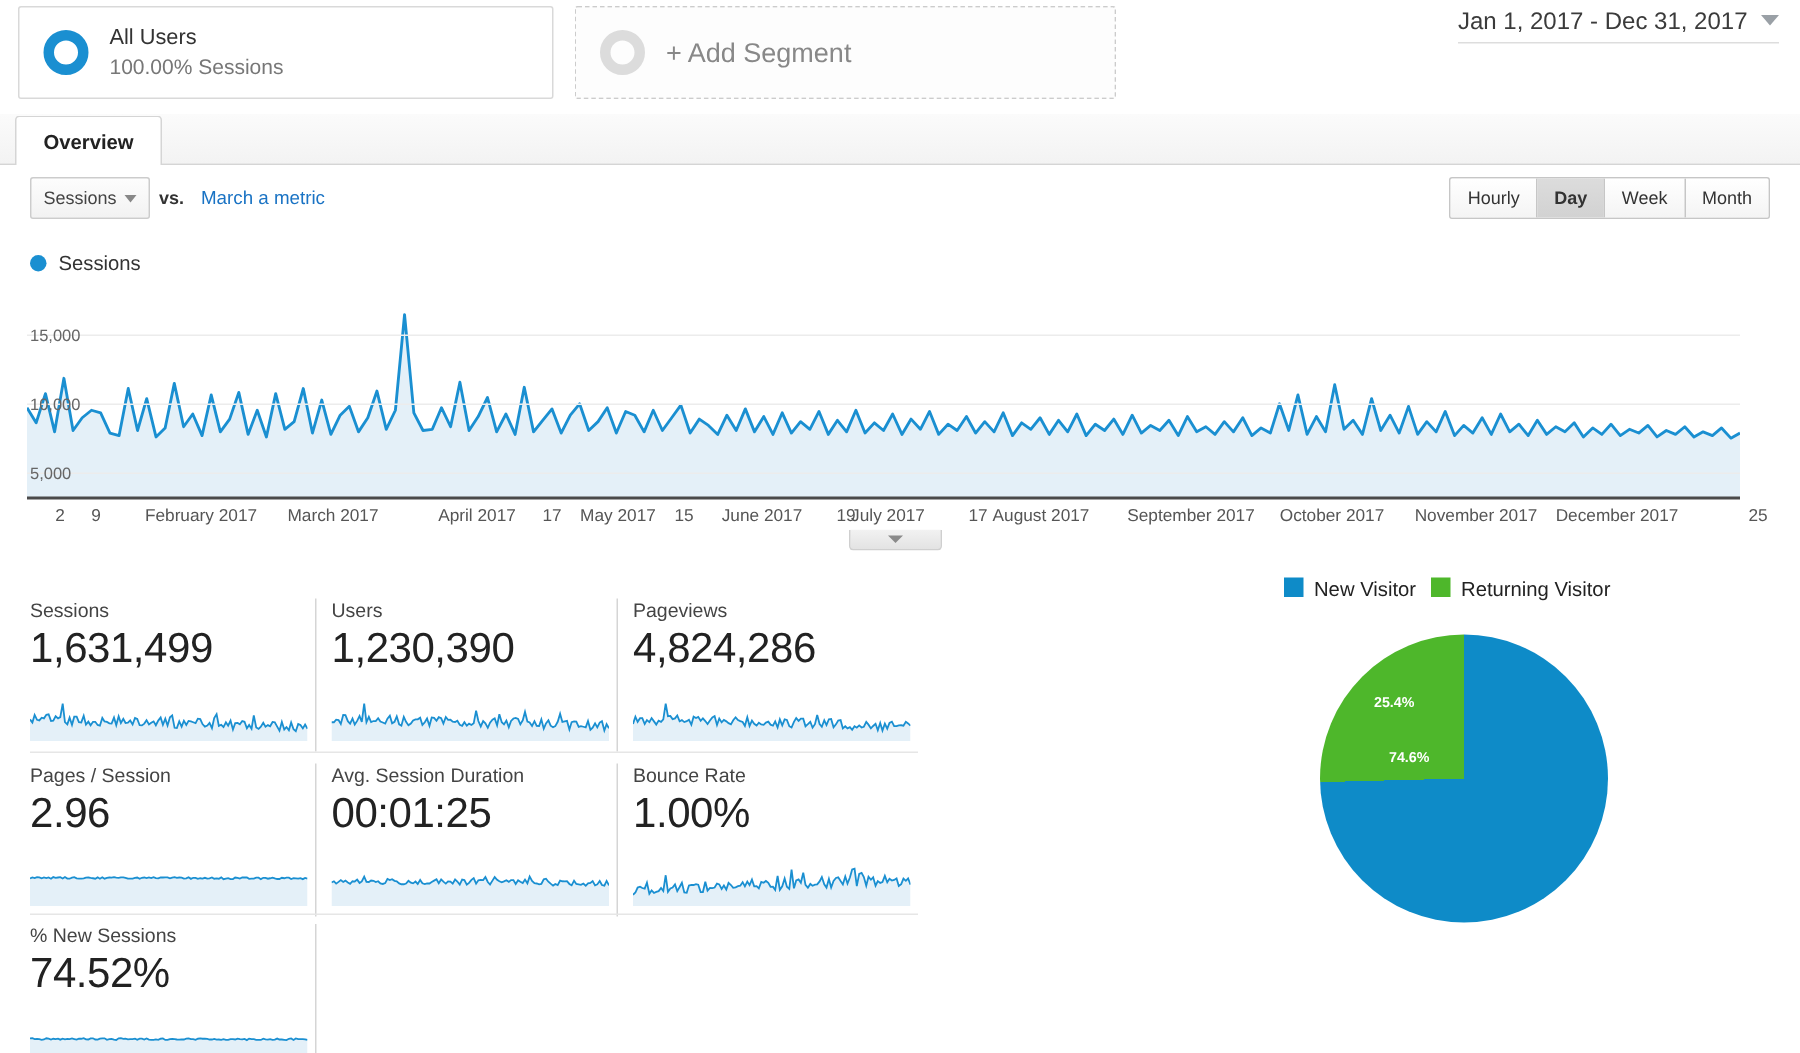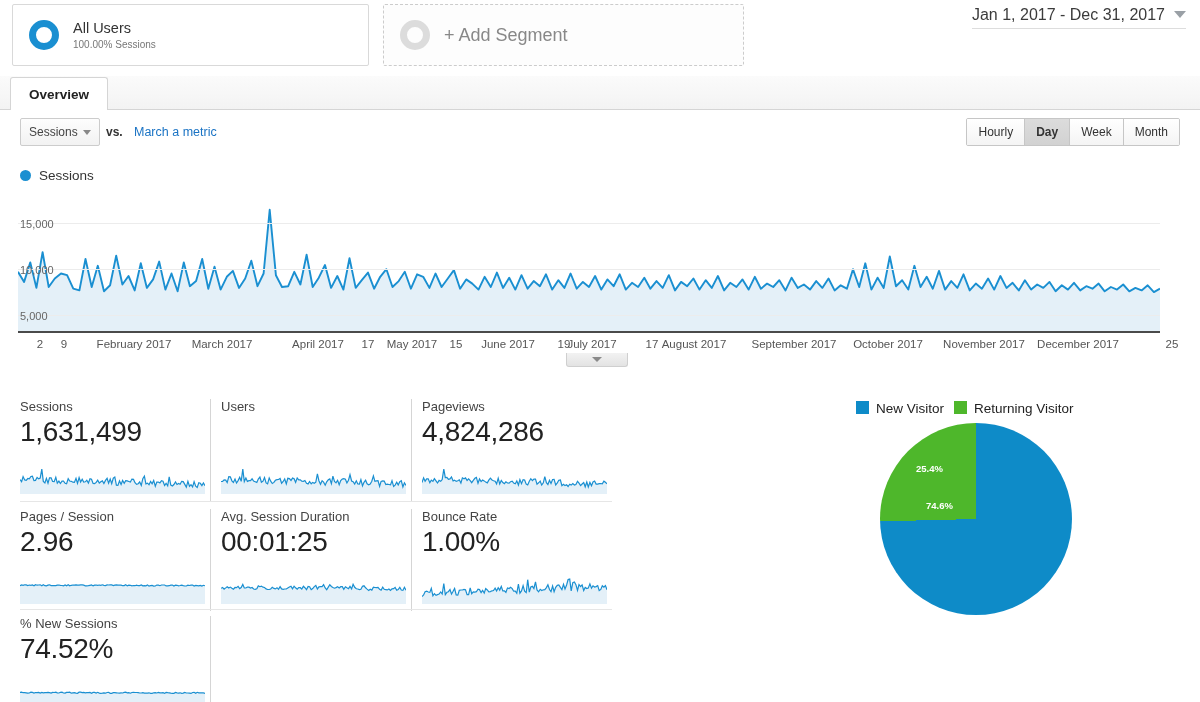--- a/index.html
+++ b/index.html
@@ -26,21 +26,21 @@
     left: 383px; width: 361px;
     border: 1px dashed #cccccc; background: #fdfdfd;
   }
   .donut {
     width: 30px; height: 30px; border-radius: 50%;
     border: 7px solid #1a8fd1; flex: 0 0 auto;
   }
   .donut.gray { border-color: #dcdcdc; }
   .seg-text { margin-left: 14px; line-height: 1.25; }
   .seg-title { font-size: 14.5px; color: #333; }
-  .seg-sub { font-size: 10px; color: #777; margin-top: 2px; }
+  .seg-sub { font-size: 14px; color: #777; margin-top: 2px; }
   .add-seg-label { margin-left: 14px; font-size: 18px; color: #888; }
 
   
   .date-range {
     position: absolute; right: 14px; top: 6px;
     display: flex; align-items: baseline; gap: 9px;
     padding-bottom: 4px; border-bottom: 1px solid #ddd;
   }
   .date-range-text { font-size: 16px; color: #3b3b3b; }
   .caret-down {
@@ -191,21 +191,21 @@
   }
 
   
   .pie-panel {
     position: absolute; left: 760px; top: 380px; width: 440px; height: 322px;
   }
   .pie-legend {
     position: absolute; left: 96px; top: 5px;
     display: flex; align-items: center; gap: 10px;
   }
-  .pl-item { display: flex; align-items: flex-start; gap: 7px; margin-top: 16px; }
+  .pl-item { display: flex; align-items: flex-start; gap: 7px; }
   .pl-swatch { width: 13px; height: 13px; }
   .pl-text { font-size: 13.5px; color: #222; }
   .pie {
     position: absolute; left: 120px; top: 43px;
     width: 192px; height: 192px; border-radius: 50%;
   }
   .pie-lab {
     position: absolute; font-size: 9.5px; color: #fff; font-weight: bold;
     white-space: nowrap;
   }
@@ -314,20 +314,21 @@
   <div class="card c0">
     <div class="card-label">Sessions</div>
     <div class="card-value">1,631,499</div>
     <svg class="spark" viewBox="0 0 185 30" preserveAspectRatio="none">
         <path d="M0.0 15.6 L1.6 17.7 L3.1 12.6 L4.7 15.9 L6.2 16.3 L7.8 14.5 L9.3 14.9 L10.9 12.5 L12.4 12.2 L14.0 16.6 L15.5 16.4 L17.1 13.5 L18.7 14.9 L20.2 14.1 L21.8 5.1 L23.3 17.4 L24.9 18.9 L26.4 14.4 L28.0 19.2 L29.5 13.8 L31.1 13.8 L32.6 17.4 L34.2 17.6 L35.8 13.2 L37.3 19.1 L38.9 17.1 L40.4 19.5 L42.0 17.2 L43.5 17.2 L45.1 19.3 L46.6 19.8 L48.2 14.6 L49.7 17.0 L51.3 17.3 L52.9 18.2 L54.4 18.4 L56.0 14.4 L57.5 19.4 L59.1 13.5 L60.6 18.0 L62.2 15.2 L63.7 18.0 L65.3 17.8 L66.8 16.3 L68.4 19.0 L70.0 14.7 L71.5 15.3 L73.1 19.5 L74.6 19.6 L76.2 18.4 L77.7 16.1 L79.3 19.0 L80.8 17.8 L82.4 16.9 L83.9 19.5 L85.5 16.4 L87.1 14.3 L88.6 19.2 L90.2 15.1 L91.7 19.7 L93.3 14.2 L94.8 13.0 L96.4 21.2 L97.9 21.4 L99.5 16.9 L101.1 20.4 L102.6 16.5 L104.2 19.3 L105.7 16.6 L107.3 16.9 L108.8 17.5 L110.4 18.1 L111.9 15.1 L113.5 15.4 L115.0 18.7 L116.6 20.4 L118.2 19.7 L119.7 17.9 L121.3 21.4 L122.8 14.7 L124.4 12.1 L125.9 19.9 L127.5 19.2 L129.0 20.7 L130.6 17.5 L132.1 19.8 L133.7 16.4 L135.3 22.3 L136.8 18.1 L138.4 18.0 L139.9 18.9 L141.5 16.7 L143.0 17.2 L144.6 21.5 L146.1 19.3 L147.7 21.8 L149.2 12.9 L150.8 21.0 L152.4 21.9 L153.9 20.5 L155.5 17.9 L157.0 20.5 L158.6 19.4 L160.1 20.2 L161.7 17.3 L163.2 17.6 L164.8 20.4 L166.3 23.1 L167.9 17.3 L169.5 22.3 L171.0 20.7 L172.6 22.9 L174.1 17.7 L175.7 22.2 L177.2 23.5 L178.8 18.7 L180.3 19.3 L181.9 21.6 L183.4 19.0 L185.0 21.8 L185 30 L0 30 Z" fill="#e4f0f8"></path>
         <path d="M0.0 15.6 L1.6 17.7 L3.1 12.6 L4.7 15.9 L6.2 16.3 L7.8 14.5 L9.3 14.9 L10.9 12.5 L12.4 12.2 L14.0 16.6 L15.5 16.4 L17.1 13.5 L18.7 14.9 L20.2 14.1 L21.8 5.1 L23.3 17.4 L24.9 18.9 L26.4 14.4 L28.0 19.2 L29.5 13.8 L31.1 13.8 L32.6 17.4 L34.2 17.6 L35.8 13.2 L37.3 19.1 L38.9 17.1 L40.4 19.5 L42.0 17.2 L43.5 17.2 L45.1 19.3 L46.6 19.8 L48.2 14.6 L49.7 17.0 L51.3 17.3 L52.9 18.2 L54.4 18.4 L56.0 14.4 L57.5 19.4 L59.1 13.5 L60.6 18.0 L62.2 15.2 L63.7 18.0 L65.3 17.8 L66.8 16.3 L68.4 19.0 L70.0 14.7 L71.5 15.3 L73.1 19.5 L74.6 19.6 L76.2 18.4 L77.7 16.1 L79.3 19.0 L80.8 17.8 L82.4 16.9 L83.9 19.5 L85.5 16.4 L87.1 14.3 L88.6 19.2 L90.2 15.1 L91.7 19.7 L93.3 14.2 L94.8 13.0 L96.4 21.2 L97.9 21.4 L99.5 16.9 L101.1 20.4 L102.6 16.5 L104.2 19.3 L105.7 16.6 L107.3 16.9 L108.8 17.5 L110.4 18.1 L111.9 15.1 L113.5 15.4 L115.0 18.7 L116.6 20.4 L118.2 19.7 L119.7 17.9 L121.3 21.4 L122.8 14.7 L124.4 12.1 L125.9 19.9 L127.5 19.2 L129.0 20.7 L130.6 17.5 L132.1 19.8 L133.7 16.4 L135.3 22.3 L136.8 18.1 L138.4 18.0 L139.9 18.9 L141.5 16.7 L143.0 17.2 L144.6 21.5 L146.1 19.3 L147.7 21.8 L149.2 12.9 L150.8 21.0 L152.4 21.9 L153.9 20.5 L155.5 17.9 L157.0 20.5 L158.6 19.4 L160.1 20.2 L161.7 17.3 L163.2 17.6 L164.8 20.4 L166.3 23.1 L167.9 17.3 L169.5 22.3 L171.0 20.7 L172.6 22.9 L174.1 17.7 L175.7 22.2 L177.2 23.5 L178.8 18.7 L180.3 19.3 L181.9 21.6 L183.4 19.0 L185.0 21.8 " fill="none" stroke="#1a8fd1" stroke-width="1.2"></path>
       </svg>
   </div>
   <div class="card c1">
     <div class="card-label">Users</div>
+    <div class="card-value">1,230,390</div>
     <svg class="spark" viewBox="0 0 185 30" preserveAspectRatio="none">
         <path d="M0.0 17.5 L1.6 17.5 L3.1 15.8 L4.7 16.1 L6.2 18.6 L7.8 12.7 L9.3 12.8 L10.9 16.8 L12.4 18.4 L14.0 15.0 L15.5 19.0 L17.1 16.6 L18.7 13.3 L20.2 17.3 L21.8 5.1 L23.3 17.5 L24.9 13.9 L26.4 17.4 L28.0 16.7 L29.5 16.7 L31.1 14.8 L32.6 17.0 L34.2 17.7 L35.8 18.4 L37.3 15.1 L38.9 13.1 L40.4 18.2 L42.0 17.2 L43.5 13.6 L45.1 18.9 L46.6 19.8 L48.2 13.9 L49.7 17.2 L51.3 19.5 L52.9 18.4 L54.4 16.3 L56.0 15.6 L57.5 15.5 L59.1 14.5 L60.6 19.3 L62.2 17.5 L63.7 15.0 L65.3 19.9 L66.8 14.3 L68.4 14.6 L70.0 16.5 L71.5 14.1 L73.1 14.8 L74.6 18.4 L76.2 14.0 L77.7 15.9 L79.3 15.8 L80.8 17.1 L82.4 17.3 L83.9 16.5 L85.5 19.2 L87.1 19.9 L88.6 17.5 L90.2 19.8 L91.7 18.4 L93.3 19.3 L94.8 18.2 L96.4 9.8 L97.9 16.7 L99.5 20.3 L101.1 16.7 L102.6 18.2 L104.2 21.2 L105.7 17.8 L107.3 15.8 L108.8 14.9 L110.4 19.6 L111.9 12.2 L113.5 17.5 L115.0 18.9 L116.6 16.3 L118.2 20.8 L119.7 16.6 L121.3 15.0 L122.8 14.6 L124.4 15.3 L125.9 18.9 L127.5 16.2 L129.0 10.6 L130.6 17.0 L132.1 17.7 L133.7 20.0 L135.3 16.8 L136.8 19.9 L138.4 20.0 L139.9 15.6 L141.5 21.8 L143.0 18.3 L144.6 16.2 L146.1 19.8 L147.7 20.8 L149.2 20.1 L150.8 17.2 L152.4 11.9 L153.9 17.3 L155.5 16.9 L157.0 16.6 L158.6 22.3 L160.1 17.4 L161.7 16.9 L163.2 17.1 L164.8 20.6 L166.3 20.1 L167.9 20.5 L169.5 20.9 L171.0 16.7 L172.6 22.5 L174.1 21.1 L175.7 18.2 L177.2 20.9 L178.8 17.7 L180.3 16.8 L181.9 23.0 L183.4 18.8 L185.0 21.5 L185 30 L0 30 Z" fill="#e4f0f8"></path>
         <path d="M0.0 17.5 L1.6 17.5 L3.1 15.8 L4.7 16.1 L6.2 18.6 L7.8 12.7 L9.3 12.8 L10.9 16.8 L12.4 18.4 L14.0 15.0 L15.5 19.0 L17.1 16.6 L18.7 13.3 L20.2 17.3 L21.8 5.1 L23.3 17.5 L24.9 13.9 L26.4 17.4 L28.0 16.7 L29.5 16.7 L31.1 14.8 L32.6 17.0 L34.2 17.7 L35.8 18.4 L37.3 15.1 L38.9 13.1 L40.4 18.2 L42.0 17.2 L43.5 13.6 L45.1 18.9 L46.6 19.8 L48.2 13.9 L49.7 17.2 L51.3 19.5 L52.9 18.4 L54.4 16.3 L56.0 15.6 L57.5 15.5 L59.1 14.5 L60.6 19.3 L62.2 17.5 L63.7 15.0 L65.3 19.9 L66.8 14.3 L68.4 14.6 L70.0 16.5 L71.5 14.1 L73.1 14.8 L74.6 18.4 L76.2 14.0 L77.7 15.9 L79.3 15.8 L80.8 17.1 L82.4 17.3 L83.9 16.5 L85.5 19.2 L87.1 19.9 L88.6 17.5 L90.2 19.8 L91.7 18.4 L93.3 19.3 L94.8 18.2 L96.4 9.8 L97.9 16.7 L99.5 20.3 L101.1 16.7 L102.6 18.2 L104.2 21.2 L105.7 17.8 L107.3 15.8 L108.8 14.9 L110.4 19.6 L111.9 12.2 L113.5 17.5 L115.0 18.9 L116.6 16.3 L118.2 20.8 L119.7 16.6 L121.3 15.0 L122.8 14.6 L124.4 15.3 L125.9 18.9 L127.5 16.2 L129.0 10.6 L130.6 17.0 L132.1 17.7 L133.7 20.0 L135.3 16.8 L136.8 19.9 L138.4 20.0 L139.9 15.6 L141.5 21.8 L143.0 18.3 L144.6 16.2 L146.1 19.8 L147.7 20.8 L149.2 20.1 L150.8 17.2 L152.4 11.9 L153.9 17.3 L155.5 16.9 L157.0 16.6 L158.6 22.3 L160.1 17.4 L161.7 16.9 L163.2 17.1 L164.8 20.6 L166.3 20.1 L167.9 20.5 L169.5 20.9 L171.0 16.7 L172.6 22.5 L174.1 21.1 L175.7 18.2 L177.2 20.9 L178.8 17.7 L180.3 16.8 L181.9 23.0 L183.4 18.8 L185.0 21.5 " fill="none" stroke="#1a8fd1" stroke-width="1.2"></path>
       </svg>
   </div>
   <div class="card c2">
     <div class="card-label">Pageviews</div>
     <div class="card-value">4,824,286</div>
     <svg class="spark" viewBox="0 0 185 30" preserveAspectRatio="none">
         <path d="M0.0 18.6 L1.6 13.8 L3.1 17.2 L4.7 14.8 L6.2 14.8 L7.8 18.7 L9.3 16.1 L10.9 17.4 L12.4 14.7 L14.0 16.9 L15.5 19.0 L17.1 16.4 L18.7 17.2 L20.2 15.6 L21.8 5.1 L23.3 13.5 L24.9 13.3 L26.4 15.4 L28.0 14.9 L29.5 13.0 L31.1 16.9 L32.6 16.1 L34.2 17.4 L35.8 16.8 L37.3 15.8 L38.9 19.1 L40.4 13.8 L42.0 14.7 L43.5 13.9 L45.1 16.5 L46.6 14.9 L48.2 16.7 L49.7 18.7 L51.3 16.3 L52.9 14.3 L54.4 13.4 L56.0 19.3 L57.5 15.0 L59.1 17.6 L60.6 16.0 L62.2 16.9 L63.7 18.1 L65.3 18.9 L66.8 16.2 L68.4 14.2 L70.0 16.0 L71.5 16.7 L73.1 17.3 L74.6 19.9 L76.2 14.2 L77.7 20.0 L79.3 16.4 L80.8 18.5 L82.4 19.7 L83.9 17.8 L85.5 19.0 L87.1 19.2 L88.6 17.7 L90.2 17.1 L91.7 19.1 L93.3 19.8 L94.8 16.9 L96.4 21.0 L97.9 15.6 L99.5 19.6 L101.1 15.6 L102.6 16.0 L104.2 20.1 L105.7 21.0 L107.3 17.2 L108.8 14.7 L110.4 16.6 L111.9 15.1 L113.5 15.1 L115.0 20.2 L116.6 18.8 L118.2 17.2 L119.7 21.1 L121.3 18.8 L122.8 12.7 L124.4 18.7 L125.9 20.5 L127.5 16.2 L129.0 19.4 L130.6 15.5 L132.1 15.3 L133.7 20.9 L135.3 18.9 L136.8 16.3 L138.4 16.0 L139.9 21.6 L141.5 20.2 L143.0 21.6 L144.6 20.8 L146.1 22.5 L147.7 20.2 L149.2 21.1 L150.8 19.6 L152.4 21.0 L153.9 20.5 L155.5 17.3 L157.0 19.1 L158.6 21.6 L160.1 20.0 L161.7 18.5 L163.2 22.8 L164.8 18.0 L166.3 23.0 L167.9 18.4 L169.5 21.8 L171.0 18.0 L172.6 17.1 L174.1 20.1 L175.7 20.1 L177.2 19.6 L178.8 19.5 L180.3 19.8 L181.9 17.2 L183.4 18.3 L185.0 19.8 L185 30 L0 30 Z" fill="#e4f0f8"></path>

